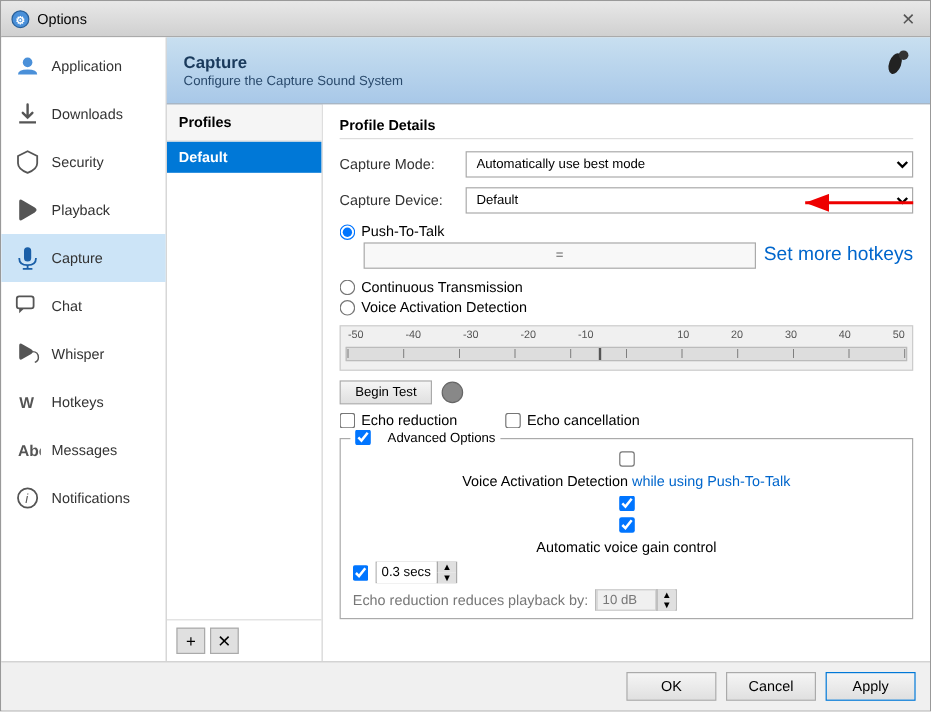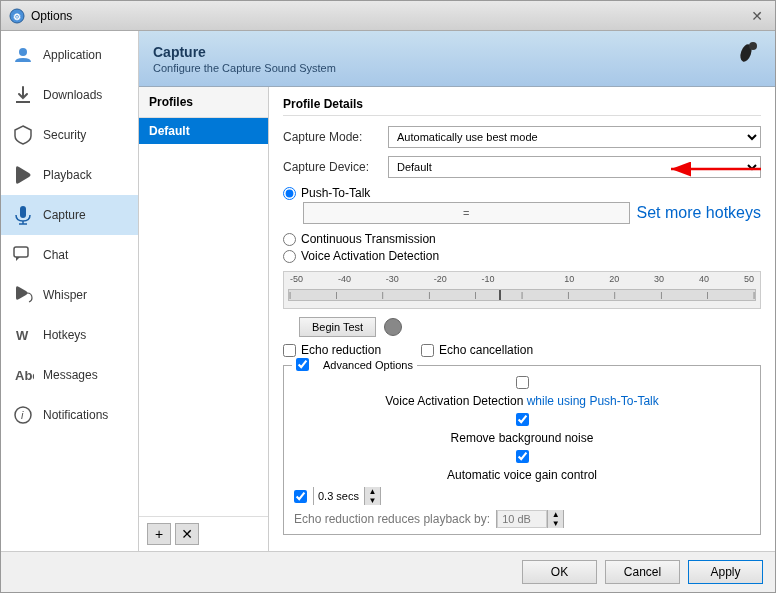--- a/index.html
+++ b/index.html
@@ -44,21 +44,21 @@
     .form-row label { width: 105px; font-size: 12px; color: #333; flex-shrink: 0; }
     .form-row select { flex: 1; height: 22px; font-size: 11px; border: 1px solid #aaa; background: white; padding: 0 4px; }
 
     .hotkey-row { display: flex; align-items: center; margin-left: 20px; margin-bottom: 8px; }
     .hotkey-box { flex: 1; height: 22px; border: 1px solid #aaa; background: #f8f8f8; display: flex; align-items: center; justify-content: center; font-size: 11px; color: #666; }
     .set-hotkeys-link { margin-left: 7px; font-size: 16px; color: #0066cc; cursor: pointer; text-decoration: none; white-space: nowrap; }
 
     .meter-area { margin: 8px 0; border: 1px solid #ccc; background: #f0f0f0; height: 38px; display: flex; flex-direction: column; padding: 2px 4px; }
     .meter-scale { display: flex; justify-content: space-between; font-size: 9px; color: #555; padding: 0 2px; }
 
-    .begin-test-row { display: flex; align-items: center; gap: 8px; margin: 6px 16px; }
+    .begin-test-row { display: flex; align-items: center; gap: 8px; margin: 6px 0; }
     .begin-test-btn { padding: 3px 12px; font-size: 11px; border: 1px solid #aaa; background: linear-gradient(to bottom, #f5f5f5, #e0e0e0); cursor: pointer; }
     .test-indicator { width: 18px; height: 18px; border-radius: 50%; background: #888; border: 1px solid #666; }
 
     .check-row-pair { display: flex; gap: 40px; margin-bottom: 6px; }
     .check-item { display: flex; align-items: center; gap: 5px; font-size: 12px; }
     .check-item input[type=checkbox] { margin: 0; }
 
     .group-box { border: 1px solid #aaa; padding: 6px 10px; margin: 8px 0; position: relative; }
     .group-box-legend { position: absolute; top: -8px; left: 8px; background: white; padding: 0 4px; font-size: 11px; display: flex; align-items: center; gap: 14px; }
 
@@ -345,21 +345,20 @@
 
               <div class="advanced-check">
                 <input type="checkbox" style="">
                 <span>
                   <span>Voice Activation Detection</span><span style="color:#0066cc;"> while using Push-To-Talk</span>
                 </span>
               </div>
 
               <div class="advanced-check">
                 <input type="checkbox" checked="" style="">
-                <span>Remove background noise</span>
               </div>
 
               <div class="advanced-check">
                 <input type="checkbox" checked="" style="">
                 <span>Automatic voice gain control</span>
               </div>
 
               <div class="delay-row">
                 <input type="checkbox" checked="" style="">
                 <div class="delay-input">

